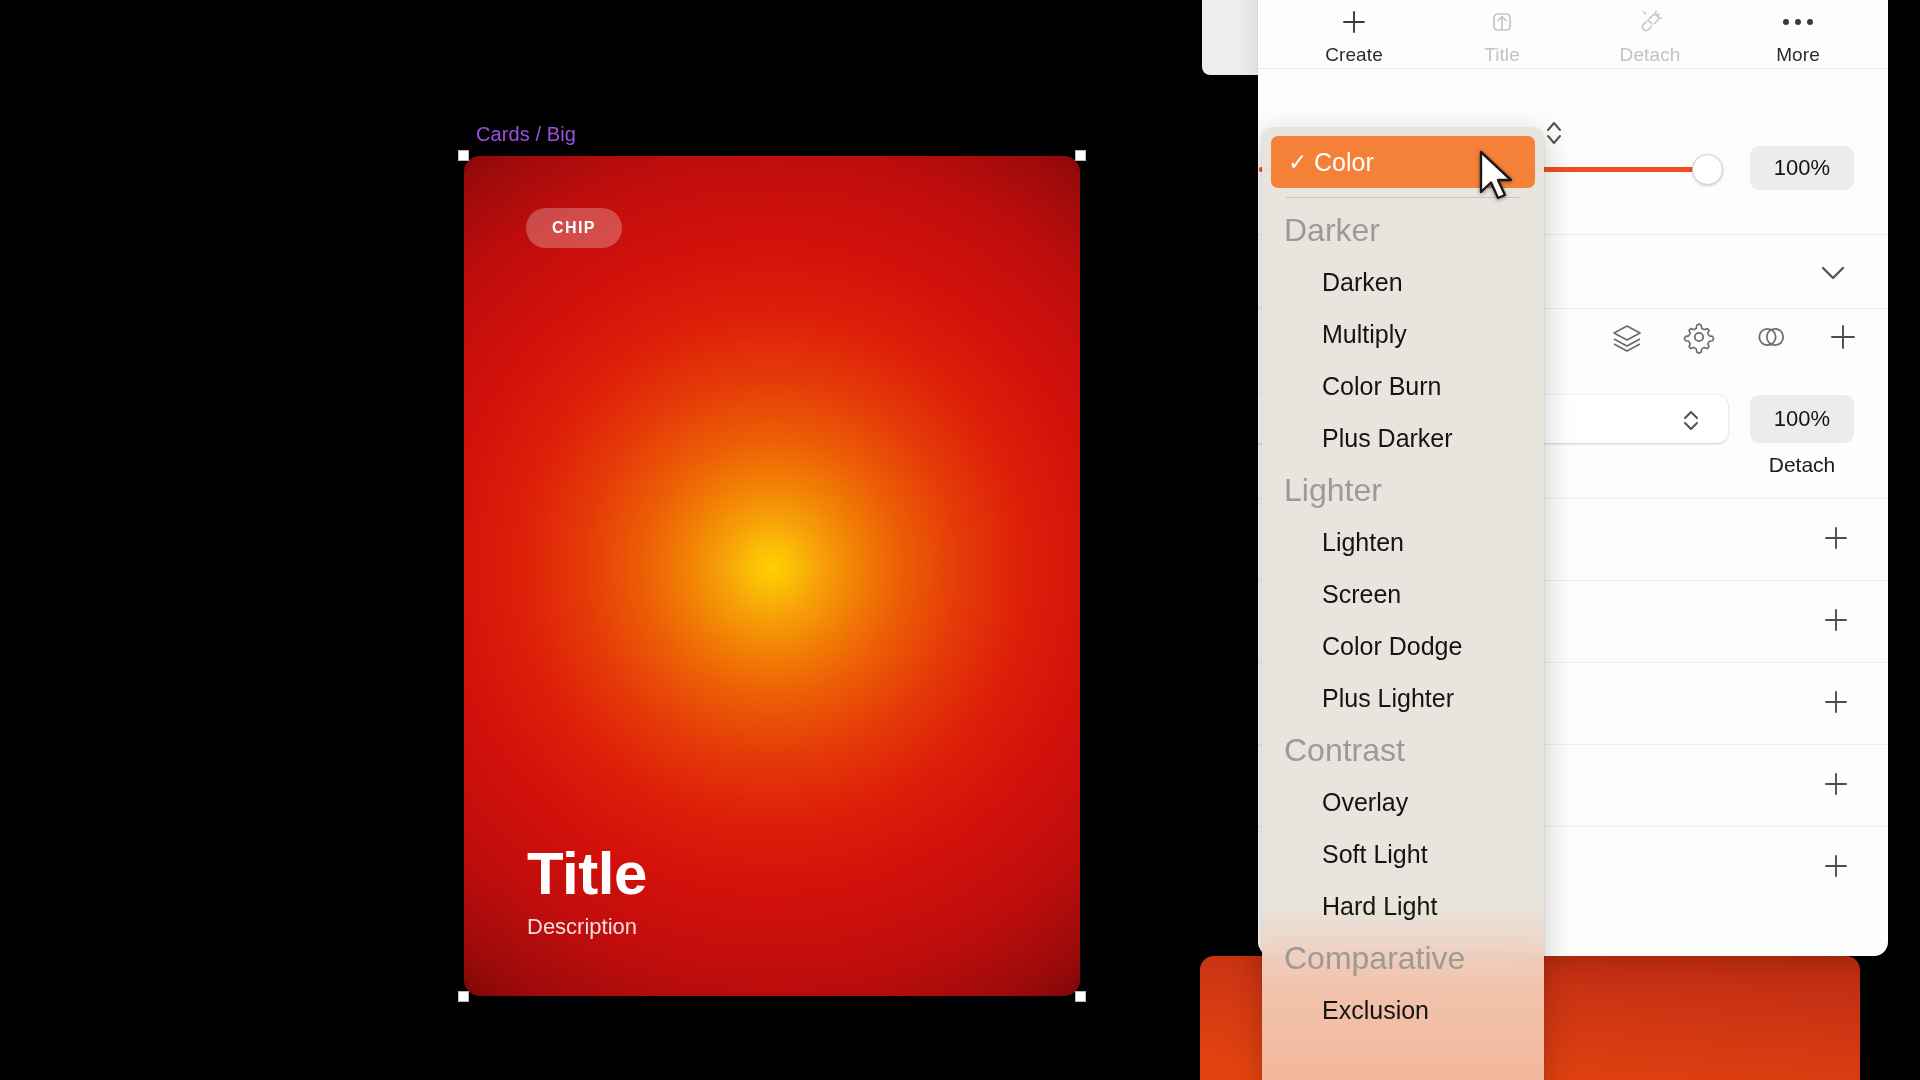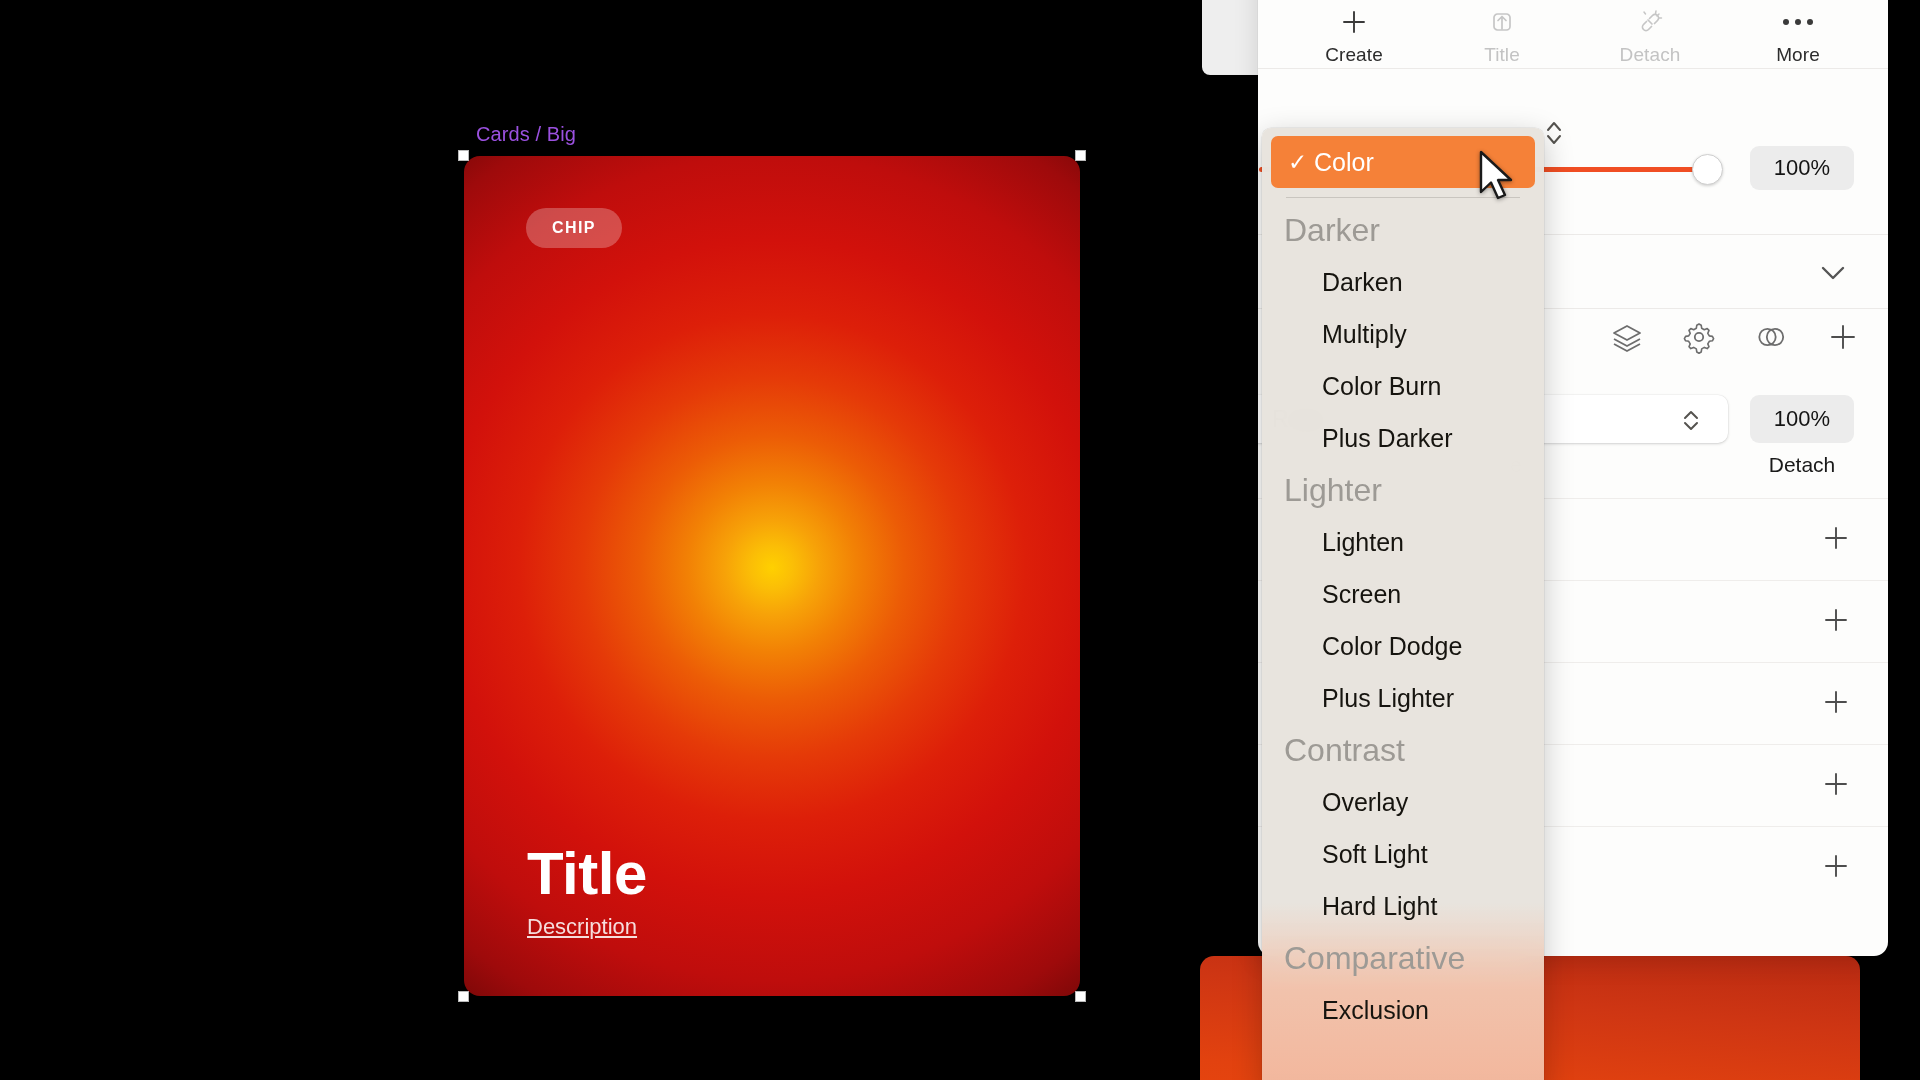--- a/index.html
+++ b/index.html
@@ -83,21 +83,20 @@
     font-weight:bold;
     color:#ffffff;
     letter-spacing:-0.5px;
     text-align:right;
   }
   #card-desc {
     position:absolute;
     left:63px; top:758px;
     font-size:22px;
     color:rgba(255,255,255,.86);
-    text-decoration:underline;
   }
 
   
   #card2 {
     position:absolute;
     left:1200px; top:956px;
     width:660px; height:220px;
     border-radius:14px;
     background:linear-gradient(185deg,#b92a12 0%,#cf3613 28%,#e2420f 58%,#ef4a0d 100%);
   }

